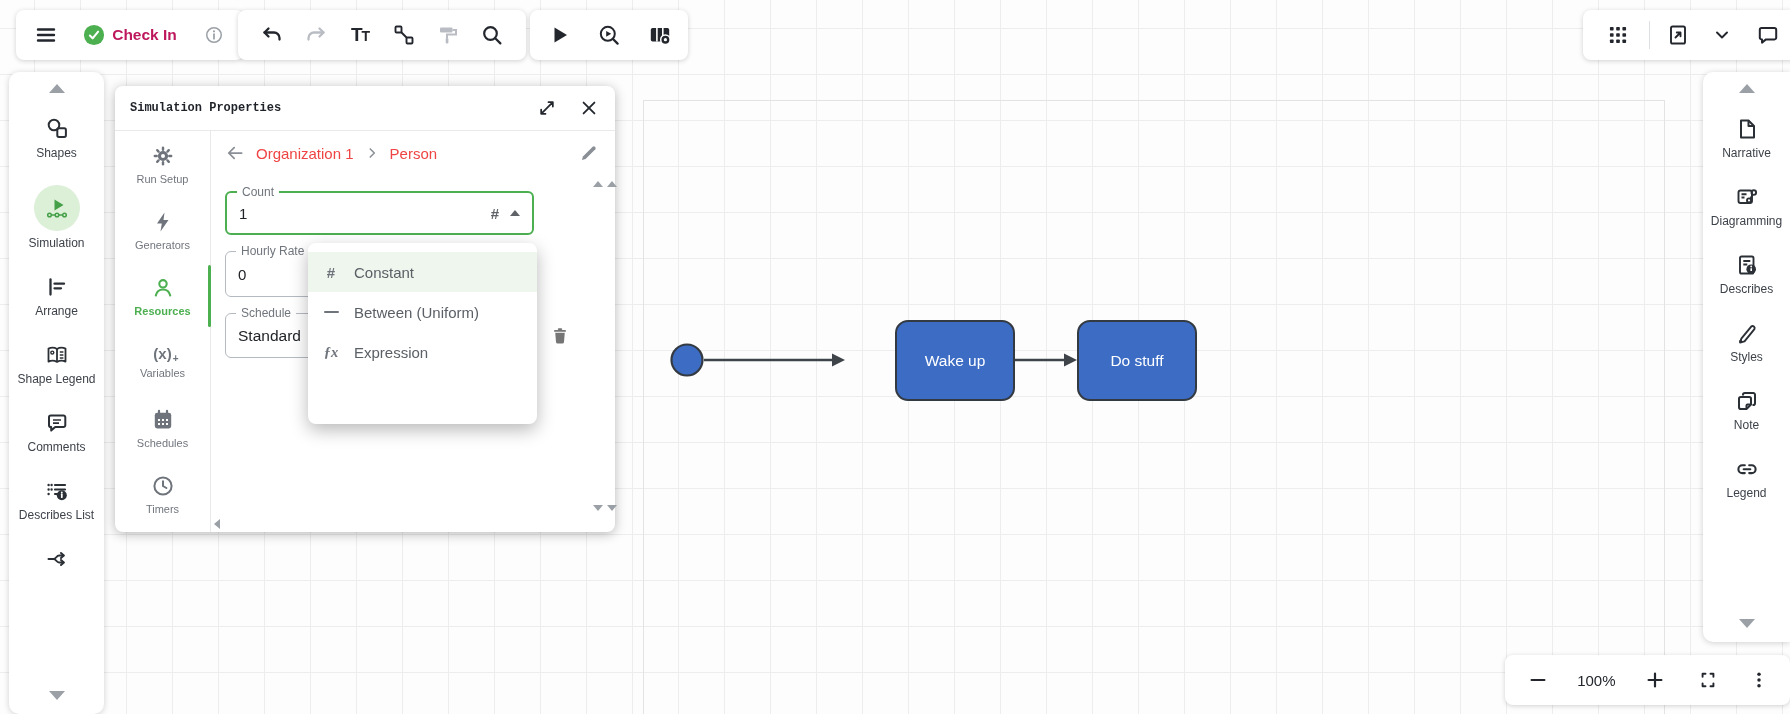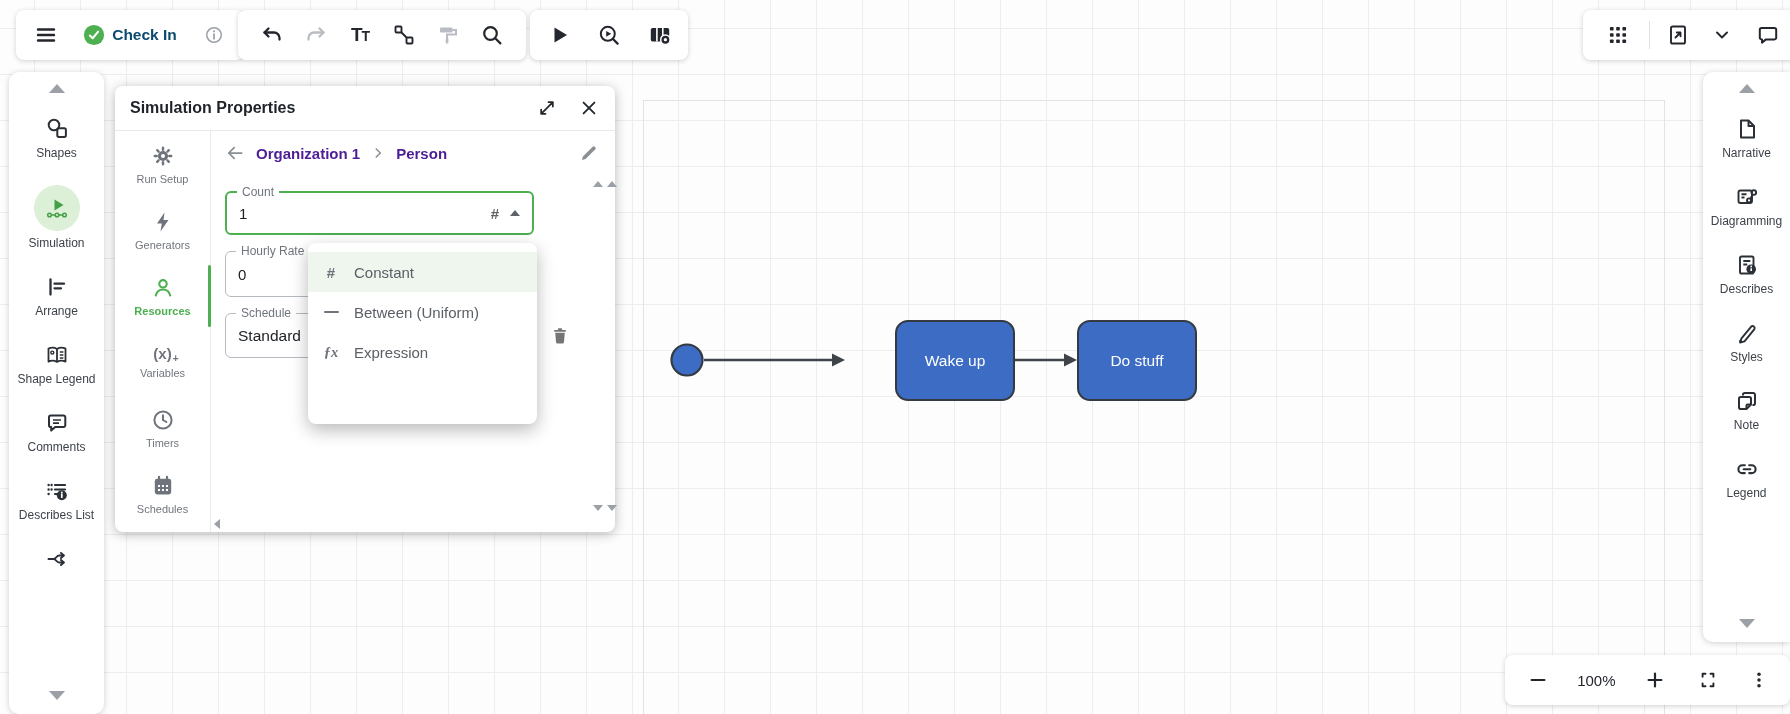--- a/index.html
+++ b/index.html
@@ -12,21 +12,21 @@
   .page-outline{position:absolute;left:643px;top:100px;width:1020px;height:630px;border:1px solid #e3e3e3;}
   .card{position:absolute;background:#fff;border-radius:8px;box-shadow:0 1px 5px rgba(0,0,0,.18);display:flex;align-items:center;}
   .tbi{display:flex;align-items:center;justify-content:center;width:44px;height:44px;cursor:pointer;border-radius:6px;}
   .i24{width:24px;height:24px;display:block;}
   .i22{width:22px;height:22px;display:block;}
   .i20{width:20px;height:20px;display:block;}
 
   
   .tl1{left:16px;top:10px;width:212px;height:50px;padding:0 8px;justify-content:space-between;}
   .checkin{display:flex;align-items:center;gap:7px;cursor:pointer;}
-  .checkin-label{color:#0c4a6e;font-weight:700;font-size:15.5px;}
+  .checkin-label{color:#be185d;font-weight:700;font-size:15.5px;}
   
   .tl2{left:238px;top:10px;width:284px;height:50px;justify-content:center;padding:0 2px;}
   .tt{font-weight:800;font-size:19px;letter-spacing:-1px;color:#23272d;}
   .tt small{font-size:14px;font-weight:800;}
   
   .tl3{left:530px;top:10px;width:158px;height:50px;justify-content:space-evenly;}
   
   .tr{left:1583px;top:10px;width:212px;height:50px;justify-content:space-evenly;padding:0 4px;}
   .vdiv{width:1px;height:28px;background:#dcdfe3;}
 
@@ -42,33 +42,33 @@
   .c-down-big{border-width:9px 8px 0 8px;border-color:#9ba0a6 transparent transparent transparent;}
   .c-up-sm{border-width:0 5px 6px 5px;border-color:transparent transparent #9ba0a6 transparent;}
   .c-down-sm{border-width:6px 5px 0 5px;border-color:#9ba0a6 transparent transparent transparent;}
   .c-left-sm{border-width:5px 6px 5px 0;border-color:transparent #9ba0a6 transparent transparent;}
   .mt-auto{margin-top:auto;margin-bottom:14px;}
 
   
   .panel{position:absolute;left:115px;top:86px;width:500px;height:446px;background:#fff;border-radius:8px;
          box-shadow:0 2px 12px rgba(0,0,0,.28);display:flex;flex-direction:column;z-index:5;}
   .p-header{height:44px;display:flex;align-items:center;padding:0 16px 0 15px;border-bottom:1px solid #e9e9e9;flex:none;}
-  .p-title{font-size:16px;font-weight:700;color:#1f2329;flex:1;}
+  .p-title{font-size:12px;font-weight:700;color:#1f2329;flex:1;font-family:Liberation Mono, monospace;}
   .p-hicon{margin-left:22px;cursor:pointer;display:flex;}
   .p-body{flex:1;display:flex;min-height:0;}
   .rail{width:95px;border-right:1px solid #e9e9e9;display:flex;flex-direction:column;flex:none;}
   .rail-item{height:66px;display:flex;flex-direction:column;align-items:center;justify-content:center;gap:5px;cursor:pointer;position:relative;}
   .rail-label{font-size:11px;color:#71767e;}
   .rail-item.active .rail-label{color:#4caf50;font-weight:700;}
   .rail-item.active .abar{position:absolute;right:-1px;top:2px;width:3px;height:62px;background:#4caf50;border-radius:2px;}
   .var-icon{font-weight:700;font-size:15px;color:#6f747c;position:relative;}
   .var-icon i{font-style:normal;font-size:10px;position:absolute;right:-7px;bottom:-2px;}
   .content{flex:1;position:relative;}
   .crumbs{position:absolute;left:0;top:0;right:0;height:44px;display:flex;align-items:center;padding:0 16px 0 14px;box-sizing:border-box;gap:11px;}
-  .crumb{font-size:15px;font-weight:700;color:#4c1d95;}
+  .crumb{font-size:15px;font-weight:400;color:#ef4444;}
   .crumb.parent{cursor:pointer;}
   .field{position:absolute;left:14px;width:309px;border:1px solid #b5bac1;border-radius:6px;background:#fff;display:flex;align-items:center;padding:0 12px;box-sizing:border-box;}
   .field.green{border:2px solid #4caf50;}
   .flabel{position:absolute;top:-8px;left:10px;background:#fff;padding:0 5px;font-size:12px;color:#70757d;white-space:nowrap;}
   .fvalue{font-size:15px;color:#202428;flex:1;}
   .fright{display:flex;align-items:center;gap:11px;}
   .hash{font-size:15px;font-weight:700;color:#5f6368;}
   .caret-up-dark{border-width:0 5.5px 6.5px 5.5px;border-color:transparent transparent #5f6368 transparent;}
   .menu{position:absolute;left:97px;top:112px;width:229px;height:181px;background:#fff;border-radius:8px;overflow:hidden;
         box-shadow:0 6px 18px rgba(0,0,0,.28);z-index:8;padding-top:9px;box-sizing:border-box;}
@@ -404,38 +404,38 @@
               <path d="M4.8 19.5c.9-4 3.7-6 7.2-6s6.3 2 7.2 6"></path>
             </svg>
           <span class="rail-label">Resources</span>
           <span class="abar"></span>
         </div>
         <div class="rail-item">
           <span class="var-icon">(x)<i>+</i></span>
           <span class="rail-label">Variables</span>
         </div>
         <div class="rail-item">
-          <svg class="i24" viewBox="0 0 24 24" fill="none" stroke="#6f747c" stroke-width="2" stroke-linecap="round">
-              <circle cx="12" cy="12" r="8.6"></circle>
-              <path d="M12 7.2V12l3.4 2"></path>
-            </svg>
-          <span class="rail-label">Timers</span>
-        </div>
-        <div class="rail-item">
           <svg class="i24" viewBox="0 0 24 24">
             <rect x="3.8" y="4.8" width="16.4" height="15.6" rx="2.4" fill="#6f747c"></rect>
             <path d="M8 2.8v3.4M16 2.8v3.4" stroke="#6f747c" stroke-width="2.2" stroke-linecap="round"></path>
             <rect x="7" y="11" width="2" height="2" fill="#fff"></rect>
               <rect x="11" y="11" width="2" height="2" fill="#fff"></rect>
               <rect x="15" y="11" width="2" height="2" fill="#fff"></rect>
             <rect x="7" y="15" width="2" height="2" fill="#fff"></rect>
               <rect x="11" y="15" width="2" height="2" fill="#fff"></rect>
               <rect x="15" y="15" width="2" height="2" fill="#fff"></rect>
           </svg>
           <span class="rail-label">Schedules</span>
+        </div>
+        <div class="rail-item">
+          <svg class="i24" viewBox="0 0 24 24" fill="none" stroke="#6f747c" stroke-width="2" stroke-linecap="round">
+              <circle cx="12" cy="12" r="8.6"></circle>
+              <path d="M12 7.2V12l3.4 2"></path>
+            </svg>
+          <span class="rail-label">Timers</span>
         </div>
       </div>
 
       <div class="content">
         <div class="crumbs">
           <span style="display:flex;cursor:pointer">
             <svg class="i20" viewBox="0 0 24 24" fill="none" stroke="#8a8f96" stroke-width="2.1" stroke-linecap="round" stroke-linejoin="round">
                 <path d="M11 5.5L4.5 12l6.5 6.5M4.5 12H20"></path>
               </svg>
           </span>

